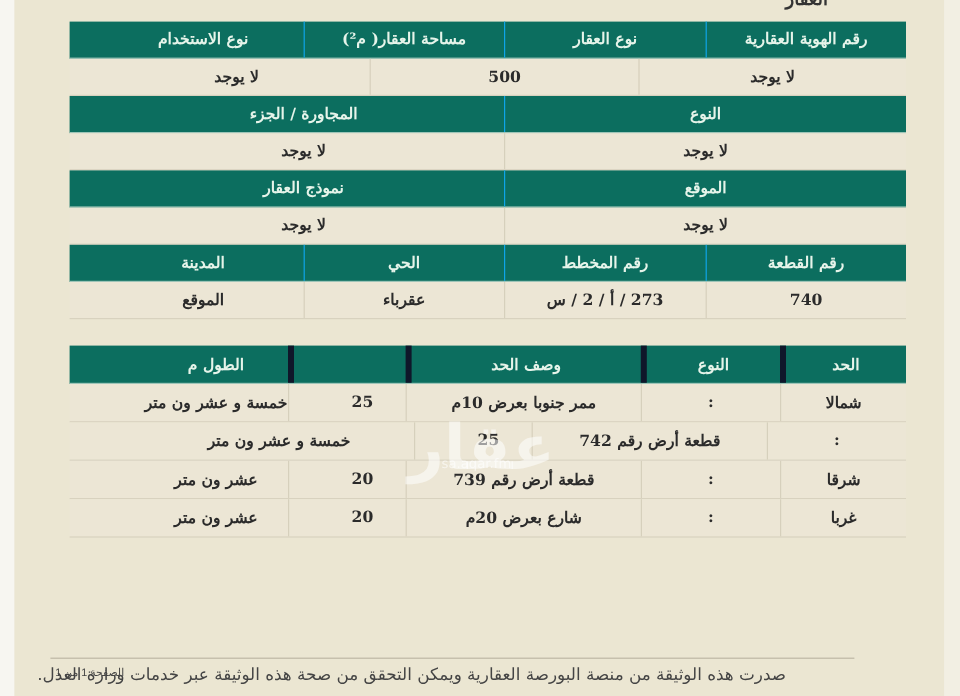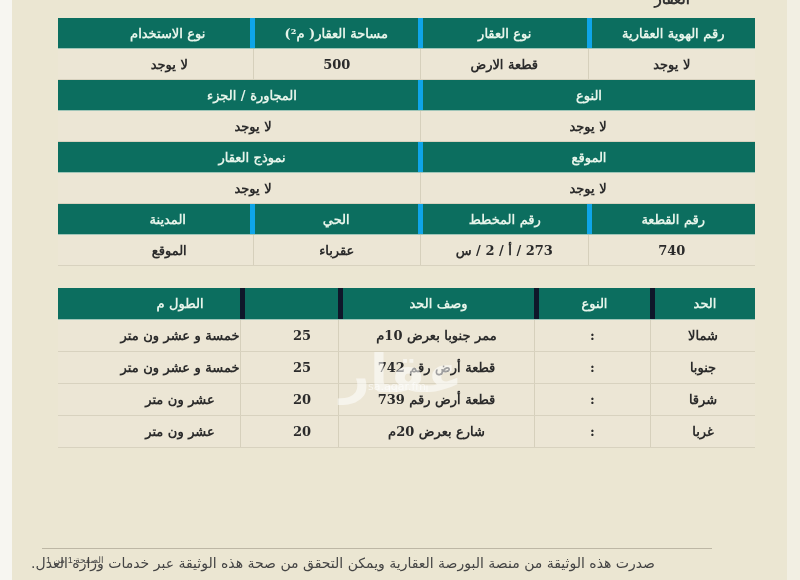--- a/index.html
+++ b/index.html
@@ -50,21 +50,21 @@
     flex: 1;
     display: flex;
     align-items: center;
     justify-content: center;
     font-size: 13px;
     font-weight: bold;
     border-left: 1px solid #d6d0bc;
     white-space: nowrap;
   }
   .hrow .cell { border-left: 5px solid #0f172a; }
-  .hrow .cell.sep { border-left: 5px solid #0ea5e9; }
+  .hrow .cell.sep { border-left: 1px solid #0ea5e9; }
   .cell:last-child { border-left: none; padding-left: 28px; }
   .w2 { flex: 2; }
 
   .bounds {
     position: absolute;
     left: 58px; top: 288px;
     width: 697px;
     direction: rtl;
   }
   .bounds .hrow, .bounds .drow { height: 32px; }
@@ -120,21 +120,20 @@
 
 <div class="block" style="top:18px;">
   <div class="hrow">
     <div class="cell sep">رقم الهوية العقارية</div>
     <div class="cell sep">نوع العقار</div>
     <div class="cell sep">مساحة العقار( م²)</div>
     <div class="cell">نوع الاستخدام</div>
   </div>
   <div class="drow">
     <div class="cell">لا يوجد</div>
-    <div class="cell">قطعة الارض</div>
     <div class="cell">500</div>
     <div class="cell">لا يوجد</div>
   </div>
   <div class="hrow">
     <div class="cell w2 sep">النوع</div>
     <div class="cell w2">المجاورة / الجزء</div>
   </div>
   <div class="drow">
     <div class="cell w2">لا يوجد</div>
     <div class="cell w2">لا يوجد</div>
@@ -170,21 +169,20 @@
     <div class="cell c-words">الطول م</div>
   </div>
   <div class="drow">
     <div class="cell c-dir">شمالا</div>
     <div class="cell c-type">:</div>
     <div class="cell c-desc">ممر جنوبا بعرض 10م</div>
     <div class="cell c-len">25</div>
     <div class="cell c-words">خمسة و عشر ون متر</div>
   </div>
   <div class="drow">
-    <div class="cell c-dir">جنوبا</div>
     <div class="cell c-type">:</div>
     <div class="cell c-desc">قطعة أرض رقم 742</div>
     <div class="cell c-len">25</div>
     <div class="cell c-words">خمسة و عشر ون متر</div>
   </div>
   <div class="drow">
     <div class="cell c-dir">شرقا</div>
     <div class="cell c-type">:</div>
     <div class="cell c-desc">قطعة أرض رقم 739</div>
     <div class="cell c-len">20</div>

